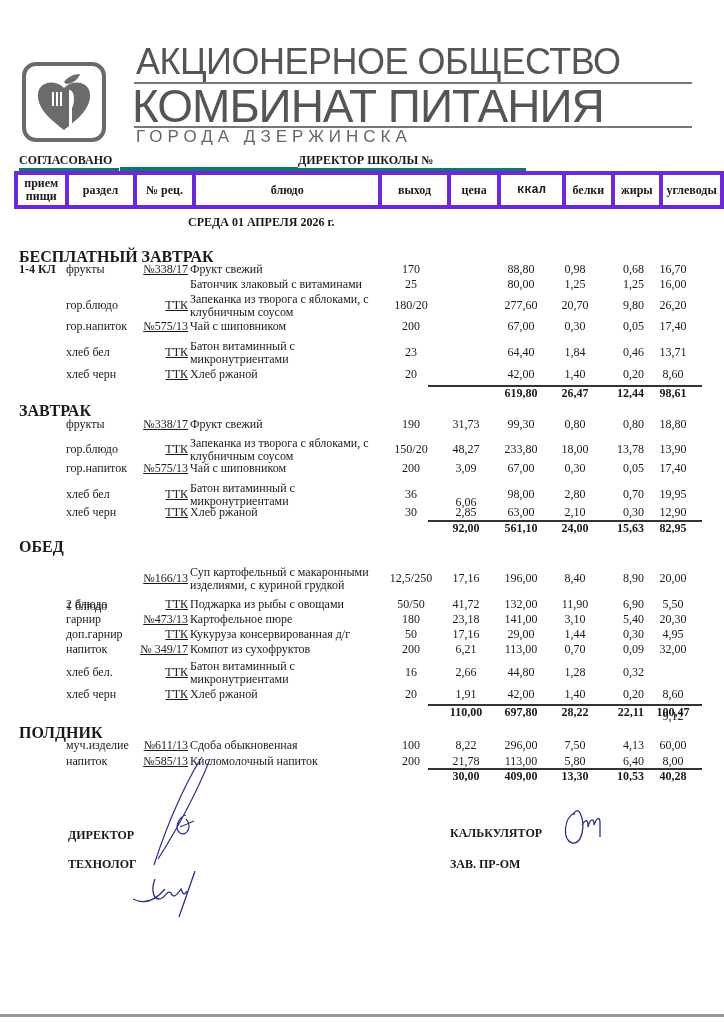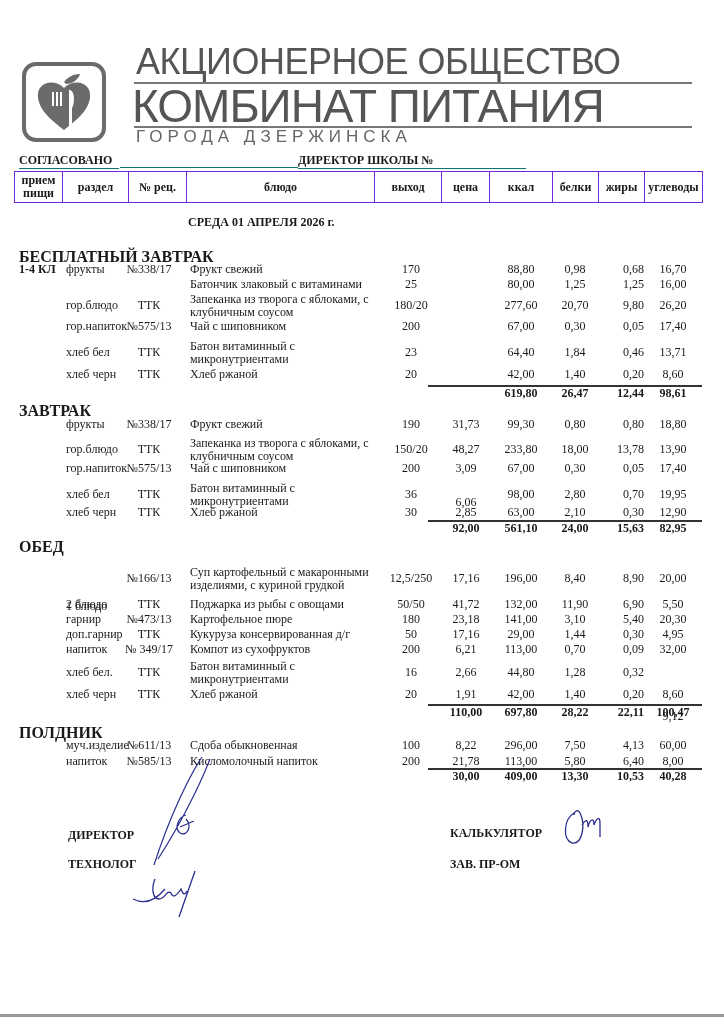--- a/index.html
+++ b/index.html
@@ -9,31 +9,31 @@
   
   .logo { left:22px; top:62px; width:82px; width:84px; height:80px; border:4px solid #6b6b6b; border-radius:14px; box-sizing:border-box; }
   .logo svg { position:absolute; left:6px; top:4px; }
   .brand1 { left:136px; top:42px; font-family:"Liberation Sans", sans-serif; font-size:36px; color:#555; letter-spacing:-0.5px; line-height:40px; white-space:nowrap; }
   .brand2 { left:132px; top:82px; font-family:"Liberation Sans", sans-serif; font-size:46px; color:#555; letter-spacing:-1px; line-height:48px; white-space:nowrap; }
   .brand3 { left:136px; top:128px; font-family:"Liberation Sans", sans-serif; font-size:17px; color:#666; letter-spacing:5px; line-height:18px; white-space:nowrap; }
   .rule1 { left:134px; top:82px; width:558px; height:2px; background:#777; }
   .rule2 { left:134px; top:126px; width:558px; height:2px; background:#777; }
   
   .approve { font-weight:bold; font-size:12px; white-space:nowrap; }
-  .uline { border-bottom:1px solid #0f766e; }
+  .uline { border-bottom:5px solid #0f766e; }
   
   table.hdr { position:absolute; left:14px; top:171px; border-collapse:collapse; }
-  table.hdr td { border:1px solid #6d28d9; font-size:12px; font-weight:bold; text-align:center; height:30px; padding:0; line-height:13px; }
+  table.hdr td { border:4px solid #6d28d9; font-size:12px; font-weight:bold; text-align:center; height:30px; padding:0; line-height:13px; }
   .date { left:188px; top:215px; font-weight:bold; font-size:12px; }
   .sect { font-weight:bold; font-size:16px; white-space:nowrap; }
   .row { position:absolute; left:0; width:724px; font-size:12px; }
   .cell { position:absolute; white-space:nowrap; line-height:13px; }
   .c-meal { left:19px; font-weight:bold; }
   .c-sec { left:66px; }
-  .c-rec { left:120px; width:58px; text-align:center; }
+  .c-rec { left:130px; width:58px; text-align:right;text-decoration:underline; }
   .c-dish { left:190px; width:190px; white-space:normal; }
   .c-out { left:380px; width:62px; text-align:center; }
   .c-price { left:443px; width:46px; text-align:center; }
   .c-kcal { left:490px; width:62px; text-align:center; }
   .c-prot { left:552px; width:46px; text-align:center; }
   .c-fat { left:598px; width:46px; text-align:right; }
   .c-carb { left:646px; width:54px; text-align:center; }
   .total { font-weight:bold; }
   .sumline { position:absolute; height:1.5px; background:#333; left:428px; width:274px; }
   .sig-label { font-weight:bold; font-size:12px; white-space:nowrap; }
@@ -65,21 +65,21 @@
 
 <table class="hdr">
   <tbody>
       <tr>
     <td style="width:47px;"><span>прием</span><br><span>пищи</span></td>
     <td style="width:65px;">раздел</td>
     <td style="width:57px;">№ рец.</td>
     <td style="width:187px;">блюдо</td>
     <td style="width:66px;">выход</td>
     <td style="width:47px;">цена</td>
-    <td style="width:62px;">ккал</td>
+    <td style="width:62px;font-family:Liberation Mono, monospace;">ккал</td>
     <td style="width:45px;">белки</td>
     <td style="width:45px;">жиры</td>
     <td style="width:57px;">углеводы</td>
   </tr>
 </tbody>
   </table>
 
 <div class="abs date">СРЕДА 01 АПРЕЛЯ 2026 г.</div>
 
 <div id="menu">

